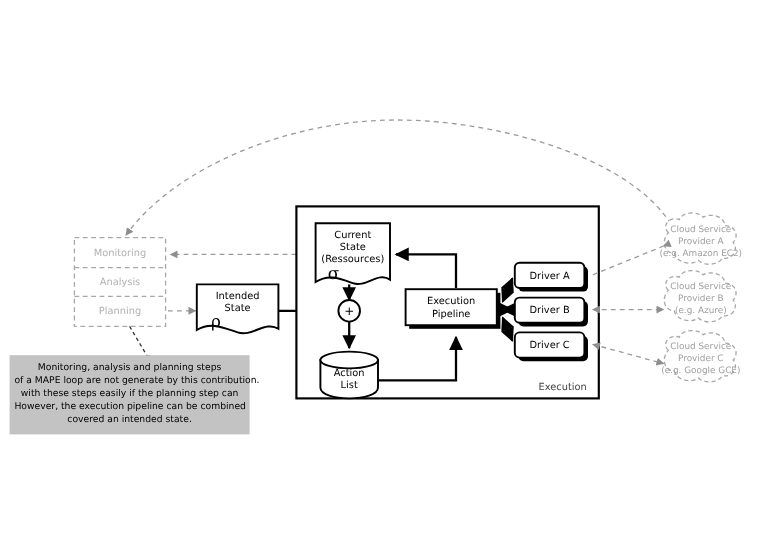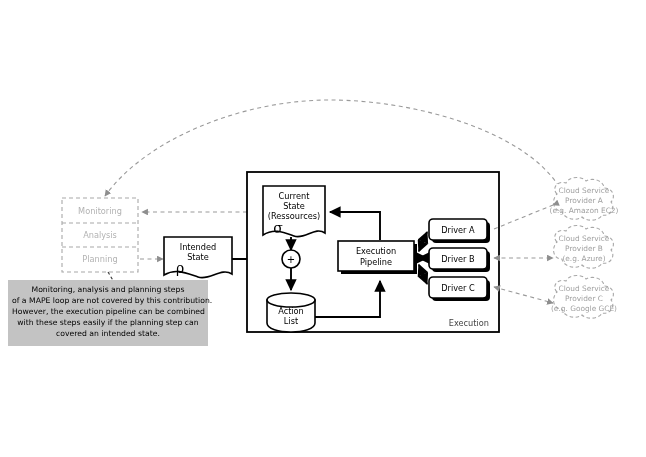--- a/index.html
+++ b/index.html
@@ -102,21 +102,21 @@
     fill: #444444;
   }
   .lbl-plus {
     font-size: 10px;
     text-anchor: middle;
     dominant-baseline: middle;
   }
   #note-box {
     position: absolute;
     left: 8px;
-    top: 280px;
+    top: 296px;
     width: 200px;
     background: #c3c3c3;
     color: #000000;
     font-size: 7.7px;
     line-height: 1.42;
     text-align: center;
     padding: 5px 4px 6px 4px;
     box-sizing: border-box;
   }
   #note-box div { white-space: nowrap; }
@@ -264,19 +264,19 @@
       <text class="lbl-cloud" x="584" y="309">(e.g. Google GCE)</text>
     </g>
 
     <path d="M 494,229 L 553,205" class="dashed-line" marker-end="url(#arrow-gray-start)"></path>
     <path d="M 494,258 L 553,258" class="dashed-line" marker-end="url(#arrow-gray)" marker-start="url(#arrow-gray-start)"></path>
     <path d="M 494,287 L 553,303" class="dashed-line" marker-end="url(#arrow-gray)" marker-start="url(#arrow-gray-start)"></path>
   </svg>
 
   <div id="note-box">
     <div>Monitoring, analysis and planning steps</div>
-    <div>of a MAPE loop are not covered by this contribution.</div>
+    <div>of a MAPE loop are not generate by this contribution.</div>
+    <div>with these steps easily if the planning step can</div>
     <div>However, the execution pipeline can be combined</div>
-    <div>with these steps easily if the planning step can</div>
     <div>covered an intended state.</div>
   </div>
 
 </div>
 
 </body></html>

